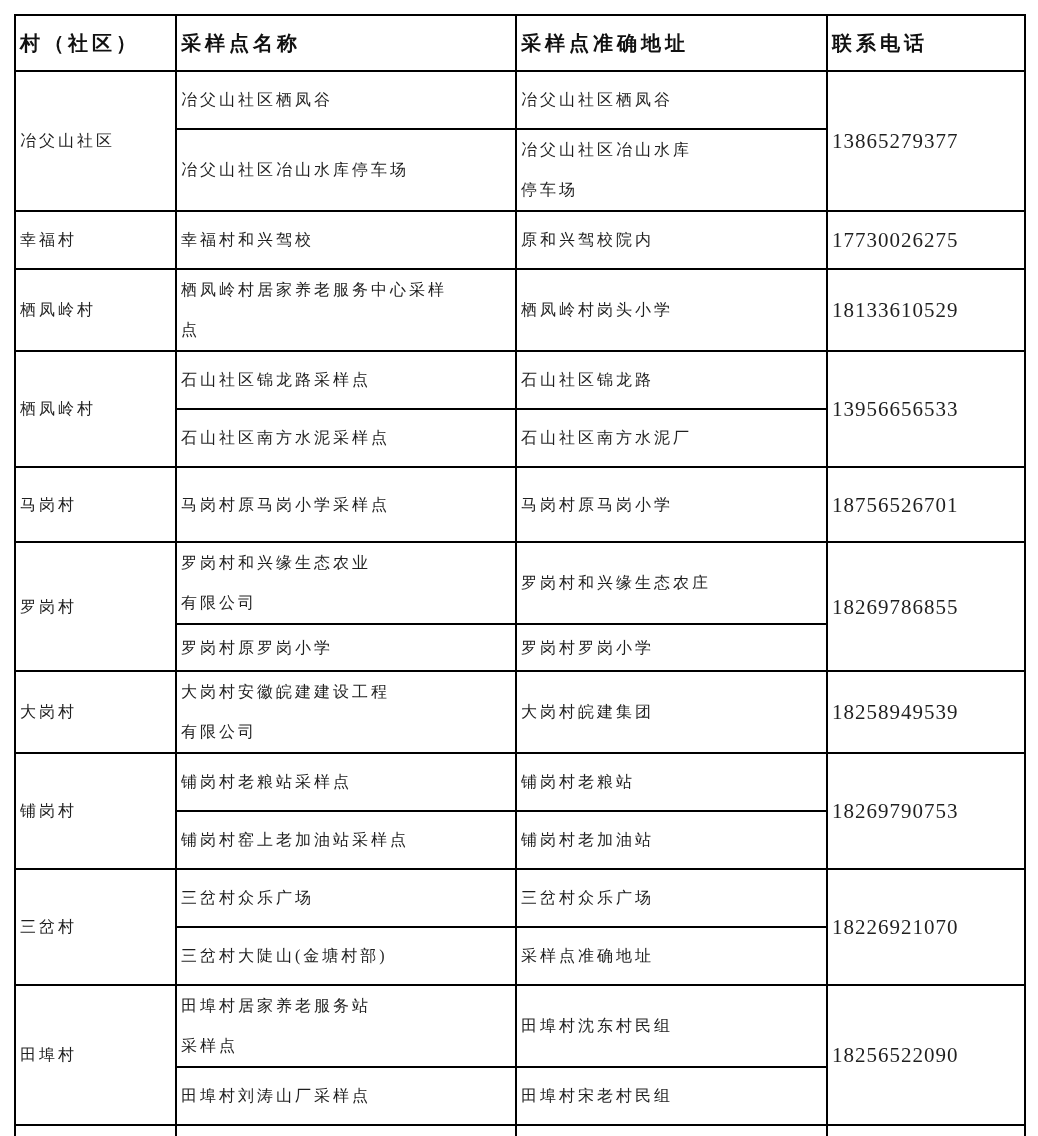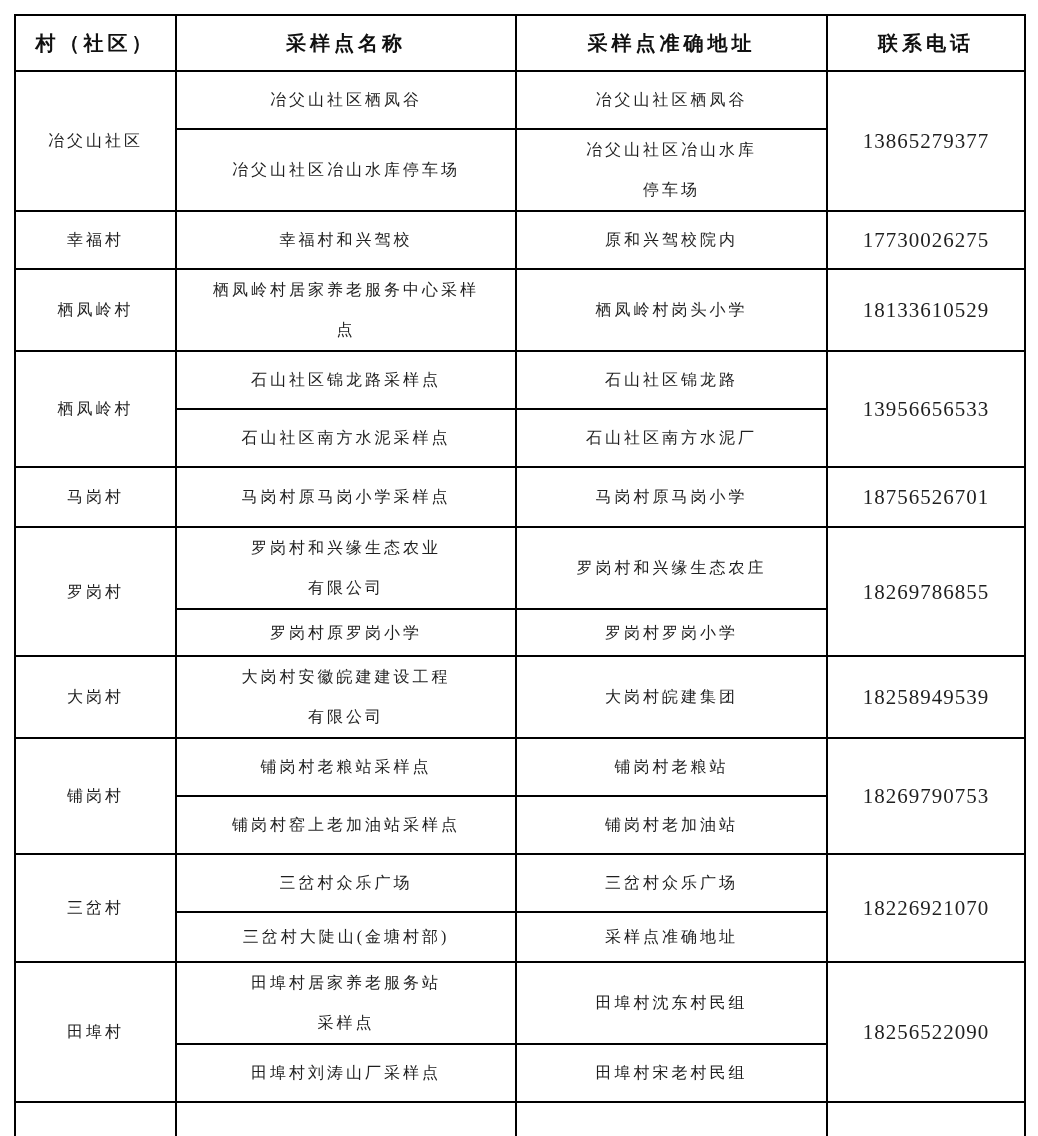--- a/index.html
+++ b/index.html
@@ -19,21 +19,21 @@
   }
   table.sampling-table {
     border-collapse: collapse;
     table-layout: fixed;
     width: 1010px;
     background: #ffffff;
   }
   table.sampling-table th,
   table.sampling-table td {
     border: 2px solid #000000;
-    text-align: center;
+    text-align: left;
     vertical-align: middle;
     padding: 0 4px;
     white-space: pre-line;
     overflow: hidden;
   }
   table.sampling-table th {
     font-size: 20px;
     font-weight: bold;
     letter-spacing: 4px;
     height: 54px;
@@ -104,21 +104,21 @@
         <tr style="height: 58px;">
           <td rowspan="2" class="village-cell">栖凤岭村</td>
           <td class="name-cell">石山社区锦龙路采样点</td>
           <td class="address-cell">石山社区锦龙路</td>
           <td rowspan="2" class="phone-cell">13956656533</td>
         </tr>
         <tr style="height: 58px;">
           <td class="name-cell">石山社区南方水泥采样点</td>
           <td class="address-cell">石山社区南方水泥厂</td>
         </tr>
-        <tr style="height: 60px;">
+        <tr style="height: 75px;">
           <td rowspan="1" class="village-cell">马岗村</td>
           <td class="name-cell">马岗村原马岗小学采样点</td>
           <td class="address-cell">马岗村原马岗小学</td>
           <td rowspan="1" class="phone-cell">18756526701</td>
         </tr>
         <tr style="height: 82px;">
           <td rowspan="2" class="village-cell">罗岗村</td>
           <td class="name-cell">罗岗村和兴缘生态农业
 有限公司</td>
           <td class="address-cell">罗岗村和兴缘生态农庄</td>
@@ -144,21 +144,21 @@
         <tr style="height: 58px;">
           <td class="name-cell">铺岗村窑上老加油站采样点</td>
           <td class="address-cell">铺岗村老加油站</td>
         </tr>
         <tr style="height: 58px;">
           <td rowspan="2" class="village-cell">三岔村</td>
           <td class="name-cell">三岔村众乐广场</td>
           <td class="address-cell">三岔村众乐广场</td>
           <td rowspan="2" class="phone-cell">18226921070</td>
         </tr>
-        <tr style="height: 50px; margin-left: 20px;">
+        <tr style="height: 58px; margin-left: 20px;">
           <td class="name-cell">三岔村大陡山(金塘村部)</td>
           <td class="address-cell">采样点准确地址</td>
         </tr>
         <tr style="height: 82px;">
           <td rowspan="2" class="village-cell">田埠村</td>
           <td class="name-cell">田埠村居家养老服务站
 采样点</td>
           <td class="address-cell">田埠村沈东村民组</td>
           <td rowspan="2" class="phone-cell">18256522090</td>
         </tr>

